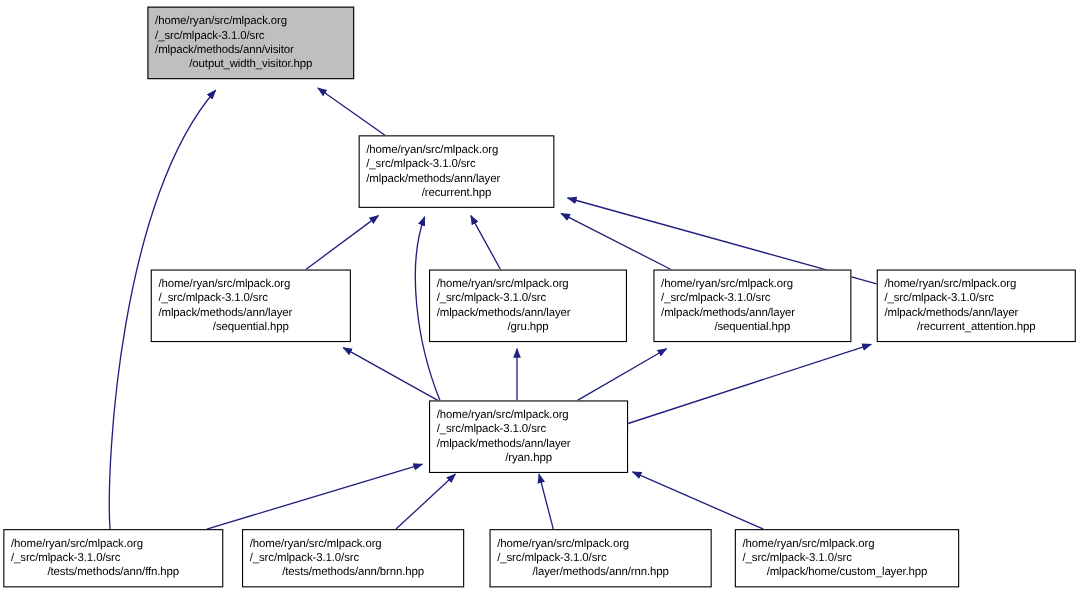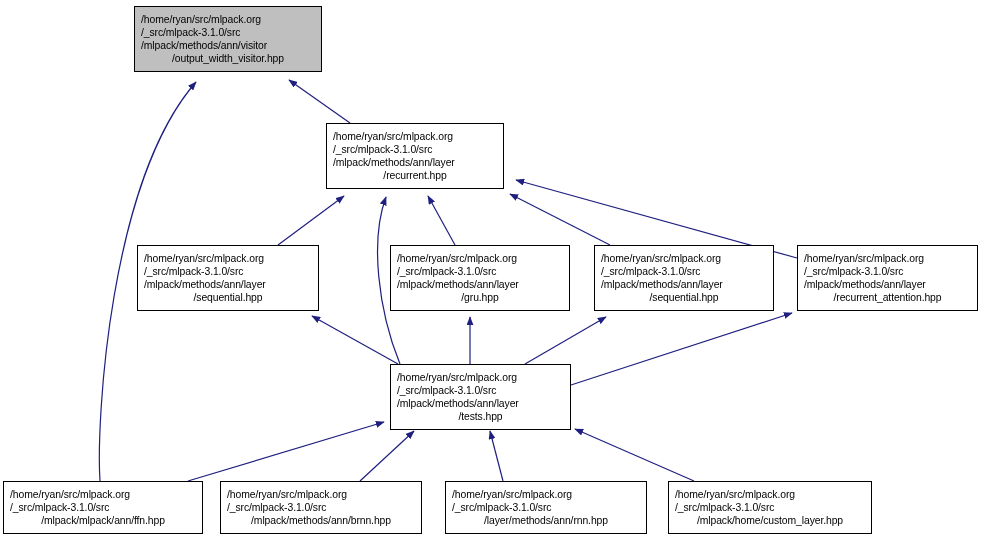--- a/index.html
+++ b/index.html
@@ -85,20 +85,20 @@
       </g>
   </svg>
 
   <div id="nodes-layer">
       <div class="node highlight" style="left: 134px; top: 6px; width: 188px; height: 66px;"><span class="label-line l0">/home/ryan/src/mlpack.org</span><span class="label-line l1">/_src/mlpack-3.1.0/src</span><span class="label-line l2">/mlpack/methods/ann/visitor</span><span class="label-line llast">/output_width_visitor.hpp</span></div>
       <div class="node" style="left: 326px; top: 123px; width: 178px; height: 66px;"><span class="label-line l0">/home/ryan/src/mlpack.org</span><span class="label-line l1">/_src/mlpack-3.1.0/src</span><span class="label-line l2">/mlpack/methods/ann/layer</span><span class="label-line llast">/recurrent.hpp</span></div>
       <div class="node" style="left: 137px; top: 245px; width: 182px; height: 66px;"><span class="label-line l0">/home/ryan/src/mlpack.org</span><span class="label-line l1">/_src/mlpack-3.1.0/src</span><span class="label-line l2">/mlpack/methods/ann/layer</span><span class="label-line llast">/sequential.hpp</span></div>
       <div class="node" style="left: 390px; top: 245px; width: 180px; height: 66px;"><span class="label-line l0">/home/ryan/src/mlpack.org</span><span class="label-line l1">/_src/mlpack-3.1.0/src</span><span class="label-line l2">/mlpack/methods/ann/layer</span><span class="label-line llast">/gru.hpp</span></div>
       <div class="node" style="left: 594px; top: 245px; width: 180px; height: 66px;"><span class="label-line l0">/home/ryan/src/mlpack.org</span><span class="label-line l1">/_src/mlpack-3.1.0/src</span><span class="label-line l2">/mlpack/methods/ann/layer</span><span class="label-line llast">/sequential.hpp</span></div>
       <div class="node" style="left: 797px; top: 245px; width: 181px; height: 66px;"><span class="label-line l0">/home/ryan/src/mlpack.org</span><span class="label-line l1">/_src/mlpack-3.1.0/src</span><span class="label-line l2">/mlpack/methods/ann/layer</span><span class="label-line llast">/recurrent_attention.hpp</span></div>
-      <div class="node" style="left: 390px; top: 364px; width: 181px; height: 66px;"><span class="label-line l0">/home/ryan/src/mlpack.org</span><span class="label-line l1">/_src/mlpack-3.1.0/src</span><span class="label-line l2">/mlpack/methods/ann/layer</span><span class="label-line llast">/tests.hpp</span></div>
-      <div class="node" style="left: 3px; top: 481px; width: 200px; height: 53px;"><span class="label-line l0">/home/ryan/src/mlpack.org</span><span class="label-line l1">/_src/mlpack-3.1.0/src</span><span class="label-line llast">/mlpack/mlpack/ann/ffn.hpp</span></div>
-      <div class="node" style="left: 220px; top: 481px; width: 202px; height: 53px;"><span class="label-line l0">/home/ryan/src/mlpack.org</span><span class="label-line l1">/_src/mlpack-3.1.0/src</span><span class="label-line llast">/mlpack/methods/ann/brnn.hpp</span></div>
+      <div class="node" style="left: 390px; top: 364px; width: 181px; height: 66px;"><span class="label-line l0">/home/ryan/src/mlpack.org</span><span class="label-line l1">/_src/mlpack-3.1.0/src</span><span class="label-line l2">/mlpack/methods/ann/layer</span><span class="label-line llast">/ryan.hpp</span></div>
+      <div class="node" style="left: 3px; top: 481px; width: 200px; height: 53px;"><span class="label-line l0">/home/ryan/src/mlpack.org</span><span class="label-line l1">/_src/mlpack-3.1.0/src</span><span class="label-line llast">/tests/methods/ann/ffn.hpp</span></div>
+      <div class="node" style="left: 220px; top: 481px; width: 202px; height: 53px;"><span class="label-line l0">/home/ryan/src/mlpack.org</span><span class="label-line l1">/_src/mlpack-3.1.0/src</span><span class="label-line llast">/tests/methods/ann/brnn.hpp</span></div>
       <div class="node" style="left: 445px; top: 481px; width: 202px; height: 53px;"><span class="label-line l0">/home/ryan/src/mlpack.org</span><span class="label-line l1">/_src/mlpack-3.1.0/src</span><span class="label-line llast">/layer/methods/ann/rnn.hpp</span></div>
       <div class="node" style="left: 668px; top: 481px; width: 204px; height: 53px;"><span class="label-line l0">/home/ryan/src/mlpack.org</span><span class="label-line l1">/_src/mlpack-3.1.0/src</span><span class="label-line llast">/mlpack/home/custom_layer.hpp</span></div>
     </div>
 
 </div>
 
 </body></html>

